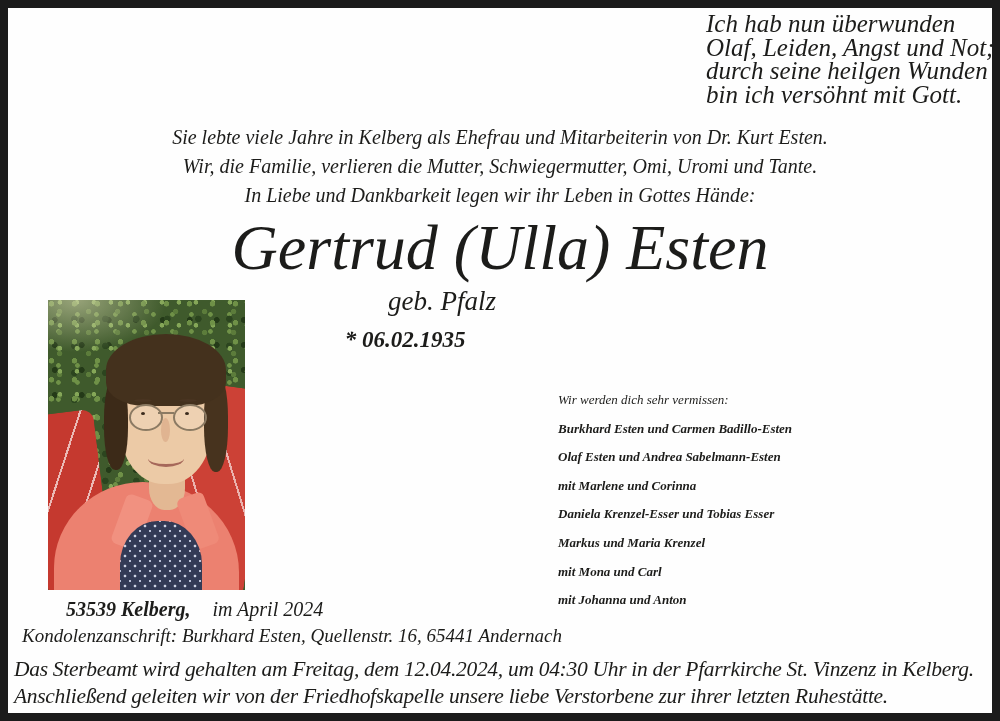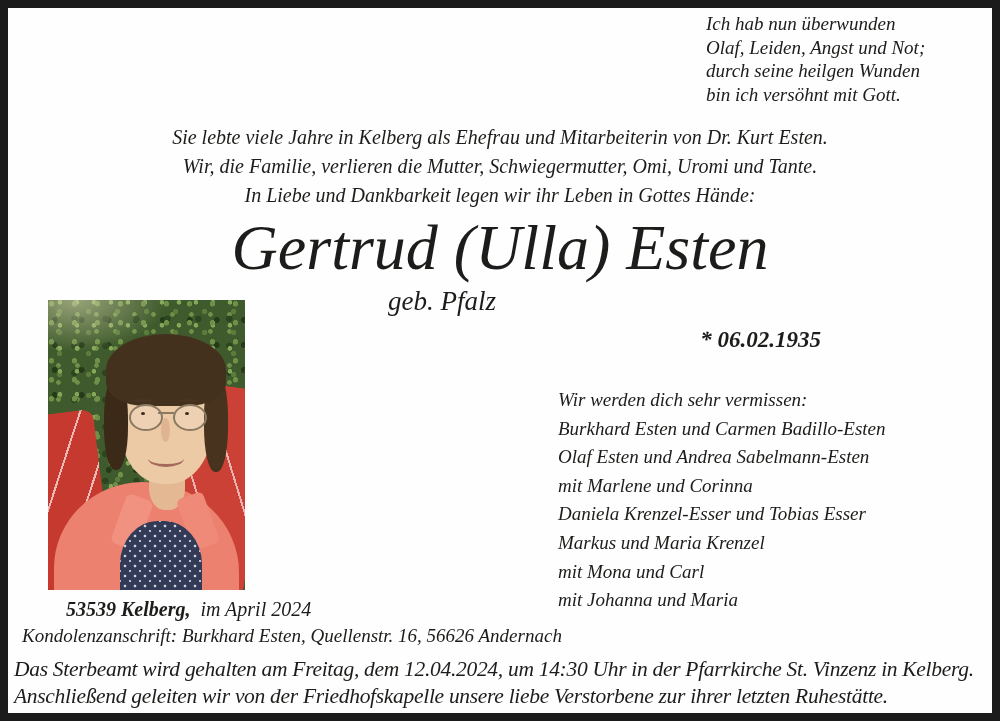--- a/index.html
+++ b/index.html
@@ -3,28 +3,28 @@
 <meta charset="utf-8">
 <style>
   html,body{margin:0;padding:0;background:#ffffff;}
   .sheet{
     position:relative;width:1000px;height:721px;background:#fefefe;
     font-family:"Liberation Serif", serif;color:#1c1c1a;overflow:hidden;
   }
   .frame{position:absolute;inset:0;border:8px solid #1b1b1b;pointer-events:none;z-index:50;}
   .b{font-weight:bold;margin-left:44px;}
 
-  .verse{position:absolute;left:706px;top:12px;font-style:italic;font-size:19px;line-height:23.5px;white-space:nowrap;}
+  .verse{position:absolute;left:706px;top:12px;font-style:italic;font-size:25px;line-height:23.5px;white-space:nowrap;}
   .intro{position:absolute;left:0;width:1000px;top:123px;text-align:center;font-style:italic;font-size:20px;line-height:29px;}
   .name{position:absolute;left:0;width:1000px;top:213px;text-align:center;font-style:italic;font-size:64px;line-height:70px;white-space:nowrap;}
   .maiden{position:absolute;left:0;width:884px;top:286px;text-align:center;font-style:italic;font-size:27px;}
-  .dates{position:absolute;left:15px;width:806px;top:327px;display:flex;justify-content:flex-end;gap:78px;font-style:italic;font-weight:bold;font-size:23px;}
+  .dates{position:absolute;left:2px;width:806px;top:327px;display:flex;justify-content:center;gap:78px;font-style:italic;font-weight:bold;font-size:23px;}
 
-  .mourners{position:absolute;left:558px;top:386px;font-style:italic;font-size:19px;line-height:28.6px;white-space:nowrap;}
-  .mourners .names{font-weight:normal;}
+  .mourners{position:absolute;left:558px;top:386px;font-style:italic;font-size:13px;line-height:28.6px;white-space:nowrap;}
+  .mourners .names{font-weight:bold;}
 
   .placeline{position:absolute;left:22px;top:598px;font-style:italic;font-size:20px;white-space:nowrap;}
   .condolence{position:absolute;left:22px;top:625px;font-style:italic;font-size:19px;white-space:nowrap;}
   .service{position:absolute;left:14px;top:656px;font-style:italic;font-size:21.5px;line-height:27px;letter-spacing:-0.3px;white-space:nowrap;}
 
   
   .photo{
     position:absolute;left:48px;top:300px;width:197px;height:290px;overflow:hidden;
     background-color:#3f5a2c;
     background-image:
@@ -113,27 +113,27 @@
   </div>
 
   <div class="mourners">
     <div>Wir werden dich sehr vermissen:</div>
     <div class="names">Burkhard Esten und Carmen Badillo-Esten</div>
     <div class="names">Olaf Esten und Andrea Sabelmann-Esten</div>
     <div class="names">mit Marlene und Corinna</div>
     <div class="names">Daniela Krenzel-Esser und Tobias Esser</div>
     <div class="names">Markus und Maria Krenzel</div>
     <div class="names">mit Mona und Carl</div>
-    <div class="names">mit Johanna und Maria</div>
+    <div class="names">mit Johanna und Anton</div>
   </div>
 
   <div class="placeline">
     <span class="b">53539 Kelberg,</span>
-    <span style="margin-left:5px;">im April 2024</span>
+    <span style="margin-left:17px;">im April 2024</span>
   </div>
 
-  <div class="condolence">Kondolenzanschrift: Burkhard Esten, Quellenstr. 16, 56626 Andernach</div>
+  <div class="condolence">Kondolenzanschrift: Burkhard Esten, Quellenstr. 16, 65441 Andernach</div>
 
   <div class="service">
-    <div>Das Sterbeamt wird gehalten am Freitag, dem 12.04.2024, um 14:30 Uhr in der Pfarrkirche St. Vinzenz in Kelberg.</div>
+    <div>Das Sterbeamt wird gehalten am Freitag, dem 12.04.2024, um 04:30 Uhr in der Pfarrkirche St. Vinzenz in Kelberg.</div>
     <div>Anschließend geleiten wir von der Friedhofskapelle unsere liebe Verstorbene zur ihrer letzten Ruhestätte.</div>
   </div>
 </div>
 
 </body></html>

